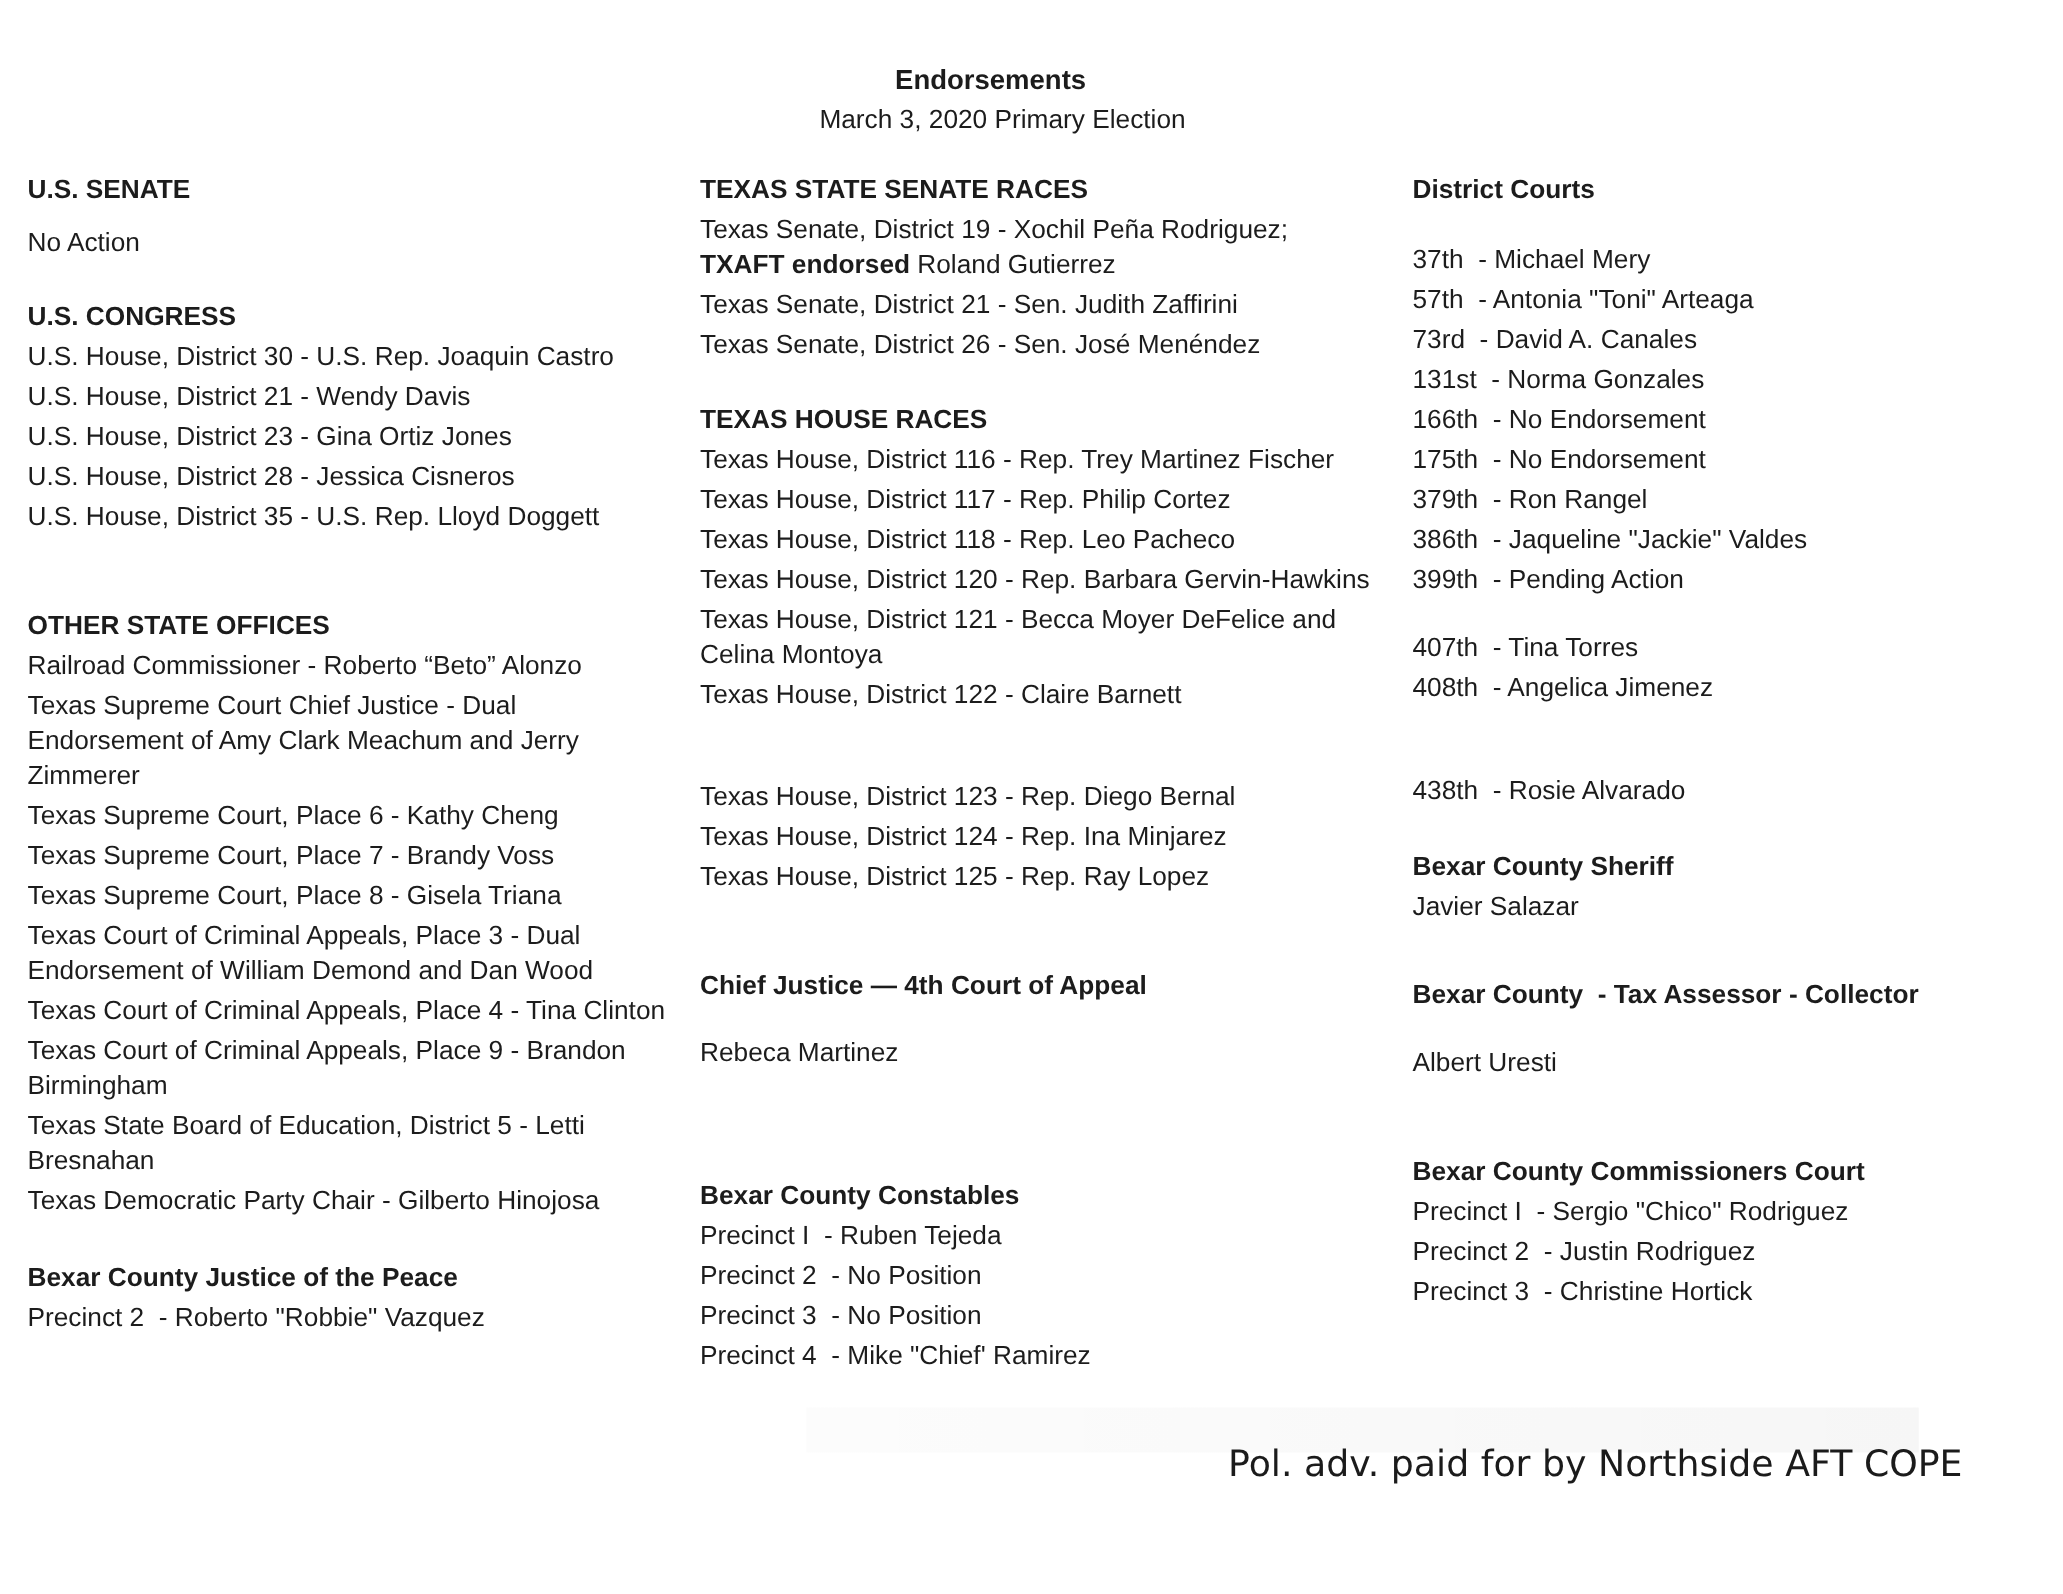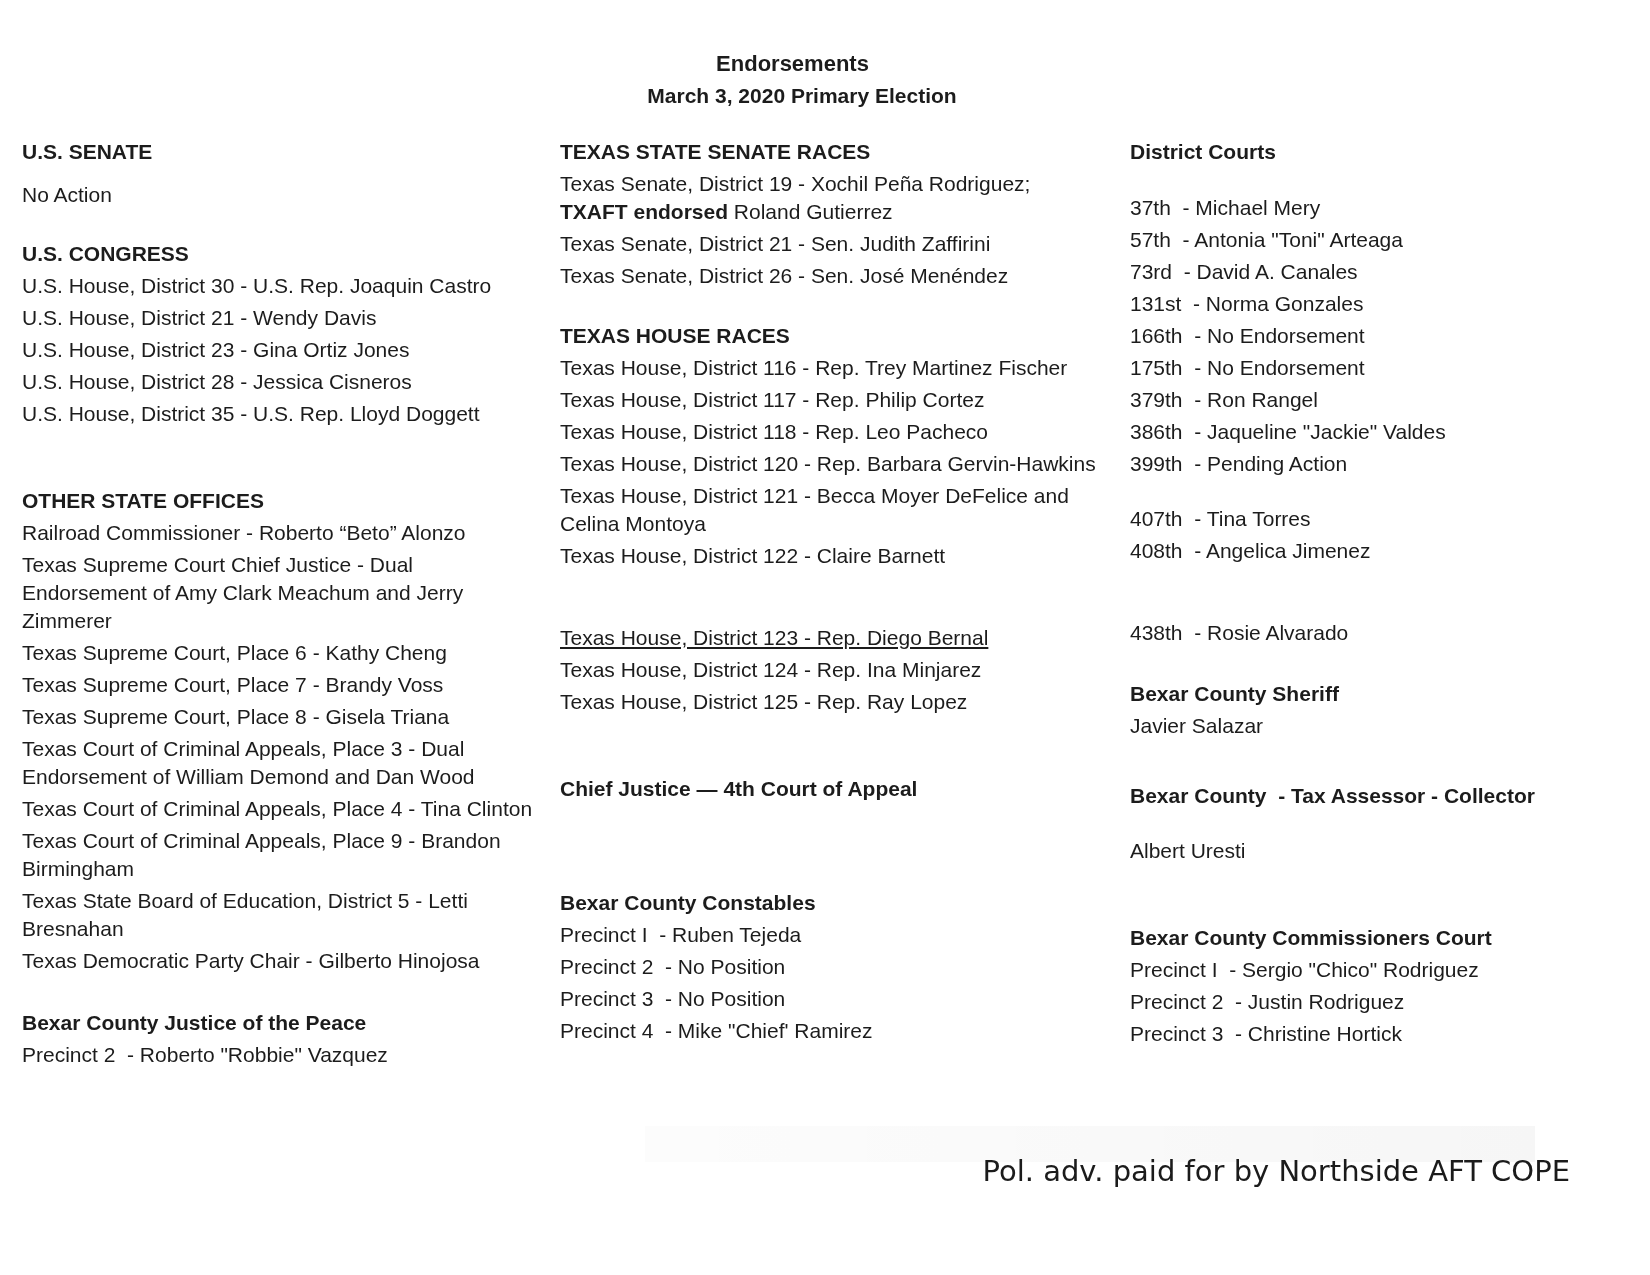--- a/index.html
+++ b/index.html
@@ -27,21 +27,21 @@
     text-align: center;
   }
   .title {
     font-size: 22px;
     font-weight: 700;
     line-height: 32px;
     margin-left: 15px;
   }
   .subtitle {
     font-size: 21px;
-    font-weight: 700;
+    font-weight: 400;
     line-height: 32px;
     padding-left: 34px;
   }
   .col {
     position: absolute;
     top: 138px;
   }
   .col-1 { left: 22px;   width: 520px; }
   .col-2 { left: 560px;  width: 568px; }
   .col-3 { left: 1130px; width: 520px; }
@@ -116,24 +116,25 @@
       <div class="line item"><span>Texas Senate, District 19 - Xochil Peña Rodriguez;</span><br><span class="seg-bold">TXAFT endorsed</span><span> Roland Gutierrez</span></div>
       <div class="line item">Texas Senate, District 21 - Sen. Judith Zaffirini</div>
       <div class="line item">Texas Senate, District 26 - Sen. José Menéndez</div>
       <div class="line heading" style="margin-top: 32px;">TEXAS HOUSE RACES</div>
       <div class="line item">Texas House, District 116 - Rep. Trey Martinez Fischer</div>
       <div class="line item">Texas House, District 117 - Rep. Philip Cortez</div>
       <div class="line item">Texas House, District 118 - Rep. Leo Pacheco</div>
       <div class="line item">Texas House, District 120 - Rep. Barbara Gervin-Hawkins</div>
       <div class="line item">Texas House, District 121 - Becca Moyer DeFelice and Celina Montoya</div>
       <div class="line item">Texas House, District 122 - Claire Barnett</div>
-      <div class="line item" style="margin-top: 54px; text-decoration: underline;">Texas House, District 123 - Rep. Diego Bernal</div>
+      <div class="line item" style="margin-top: 54px;">Texas House, District 123 - Rep. Diego Bernal</div>
       <div class="line item">Texas House, District 124 - Rep. Ina Minjarez</div>
       <div class="line item">Texas House, District 125 - Rep. Ray Lopez</div>
       <div class="line heading" style="margin-top: 59px;">Chief Justice — 4th Court of Appeal</div>
+      <div class="line item" style="margin-top: 26px;">Rebeca Martinez</div>
       <div class="line heading" style="margin-top: 86px;">Bexar County Constables</div>
       <div class="line item">Precinct I  - Ruben Tejeda</div>
       <div class="line item">Precinct 2  - No Position</div>
       <div class="line item">Precinct 3  - No Position</div>
       <div class="line item">Precinct 4  - Mike "Chief' Ramirez</div>
     </div>
   <div class="col col-3">
       <div class="line heading">District Courts</div>
       <div class="line item" style="margin-top: 28px;">37th  - Michael Mery</div>
       <div class="line item">57th  - Antonia "Toni" Arteaga</div>

